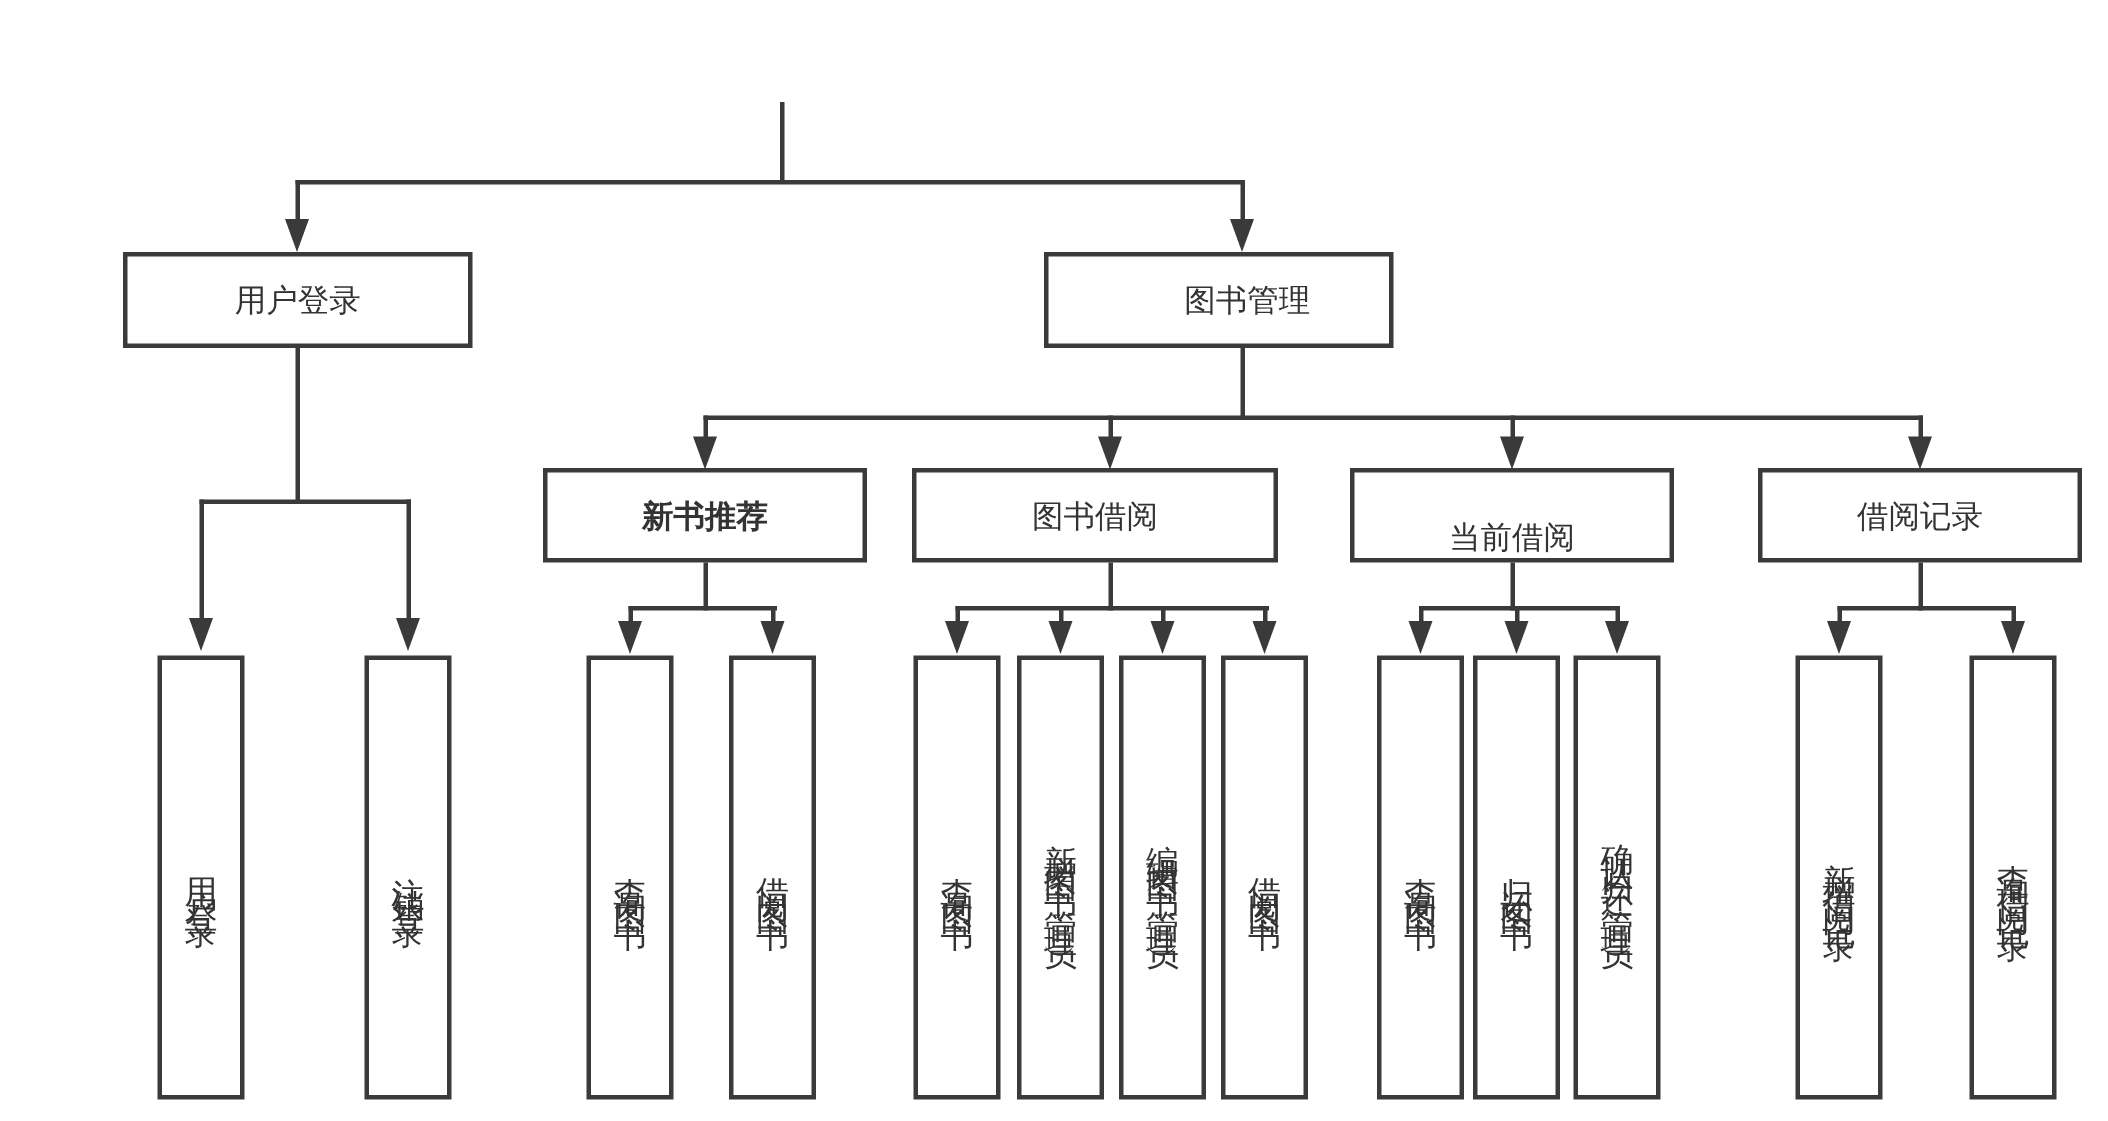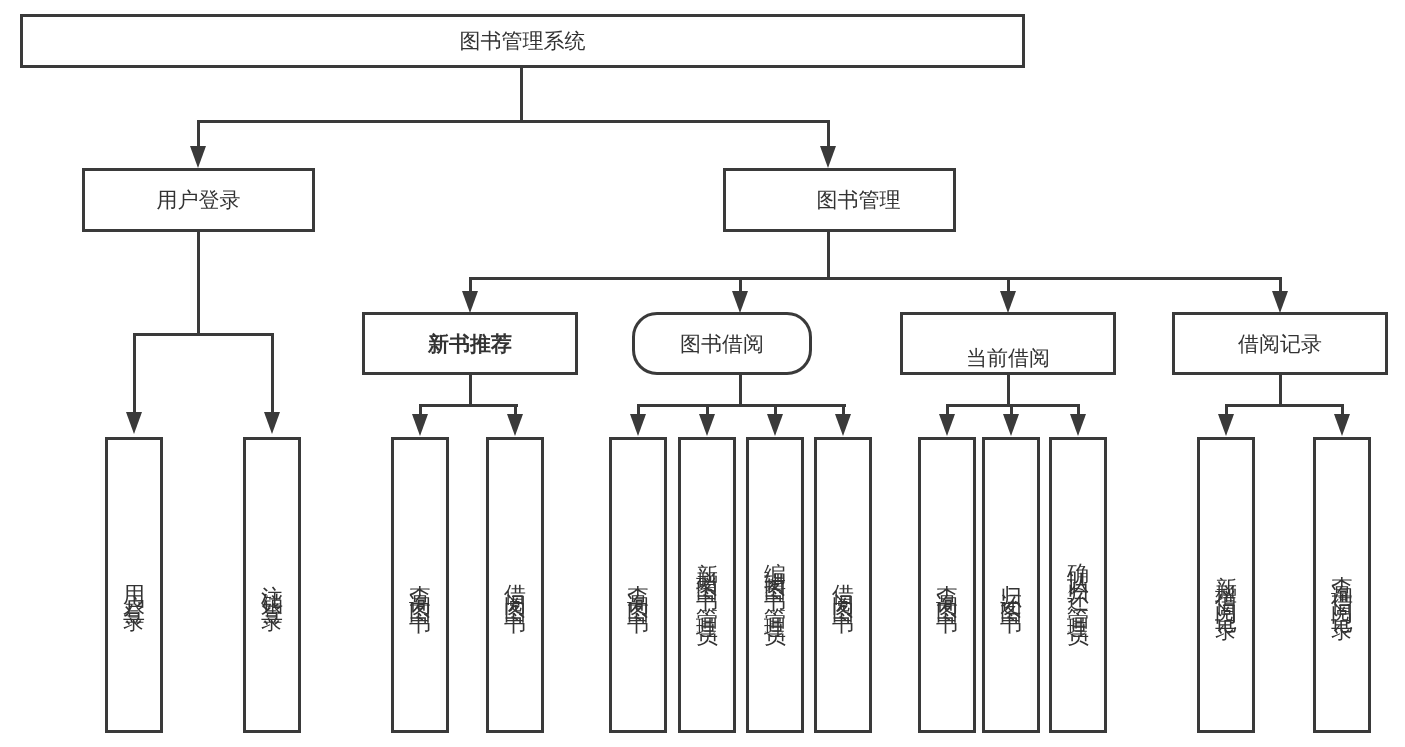--- a/index.html
+++ b/index.html
@@ -28,35 +28,32 @@
   .watermark{
     position:absolute;top:714px;right:13px;font-size:20px;color:#b5b5b5;
     letter-spacing:1px;z-index:5;text-shadow:0 0 2px #fff;white-space:nowrap;
   }
 </style>
 </head>
 <body>
 
 <div class="diagram">
 
-  <div class="box" style="left:20px;top:14px;width:1005px;height:54px;">
-    <span>图书管理系统</span>
-  </div>
 
   <i class="ln" style="left:520px;top:68px;width:3px;height:54px;"></i>
   <i class="ln" style="left:197px;top:120px;width:633px;height:3px;"></i>
   <i class="ln" style="left:197px;top:120px;width:3px;height:28px;"></i>
   <i class="ar" style="left:190px;top:146px;"></i>
   <i class="ln" style="left:827px;top:120px;width:3px;height:28px;"></i>
   <i class="ar" style="left:820px;top:146px;"></i>
 
   <div class="box" style="left:82px;top:168px;width:233px;height:64px;">
     <span>用户登录</span>
   </div>
-  <div class="box" style="left:723px;top:168px;width:233px;height:64px;padding-left:38px;">
+  <div class="box" style="left:696px;top:168px;width:233px;height:64px;padding-left:38px;">
     <span>图书管理</span>
   </div>
 
   <i class="ln" style="left:197px;top:232px;width:3px;height:104px;"></i>
   <i class="ln" style="left:133px;top:333px;width:141px;height:3px;"></i>
   <i class="ln" style="left:133px;top:333px;width:3px;height:81px;"></i>
   <i class="ar" style="left:126px;top:412px;"></i>
   <i class="ln" style="left:271px;top:333px;width:3px;height:81px;"></i>
   <i class="ar" style="left:264px;top:412px;"></i>
 
@@ -67,21 +64,21 @@
   <i class="ln" style="left:739px;top:277px;width:3px;height:16px;"></i>
   <i class="ar" style="left:732px;top:291px;"></i>
   <i class="ln" style="left:1007px;top:277px;width:3px;height:16px;"></i>
   <i class="ar" style="left:1000px;top:291px;"></i>
   <i class="ln" style="left:1279px;top:277px;width:3px;height:16px;"></i>
   <i class="ar" style="left:1272px;top:291px;"></i>
 
   <div class="box" style="left:362px;top:312px;width:216px;height:63px;font-weight:bold;">
     <span>新书推荐</span>
   </div>
-  <div class="box" style="left:632px;top:312px;width:180px;height:63px;border-radius:25px;">
+  <div class="box" style="left:608px;top:312px;width:244px;height:63px;">
     <span>图书借阅</span>
   </div>
   <div class="box" style="left:900px;top:312px;width:216px;height:63px;align-items:flex-end;">
     <span>当前借阅</span>
   </div>
   <div class="box" style="left:1172px;top:312px;width:216px;height:63px;">
     <span>借阅记录</span>
   </div>
 
   <i class="ln" style="left:469px;top:375px;width:3px;height:32px;"></i>

